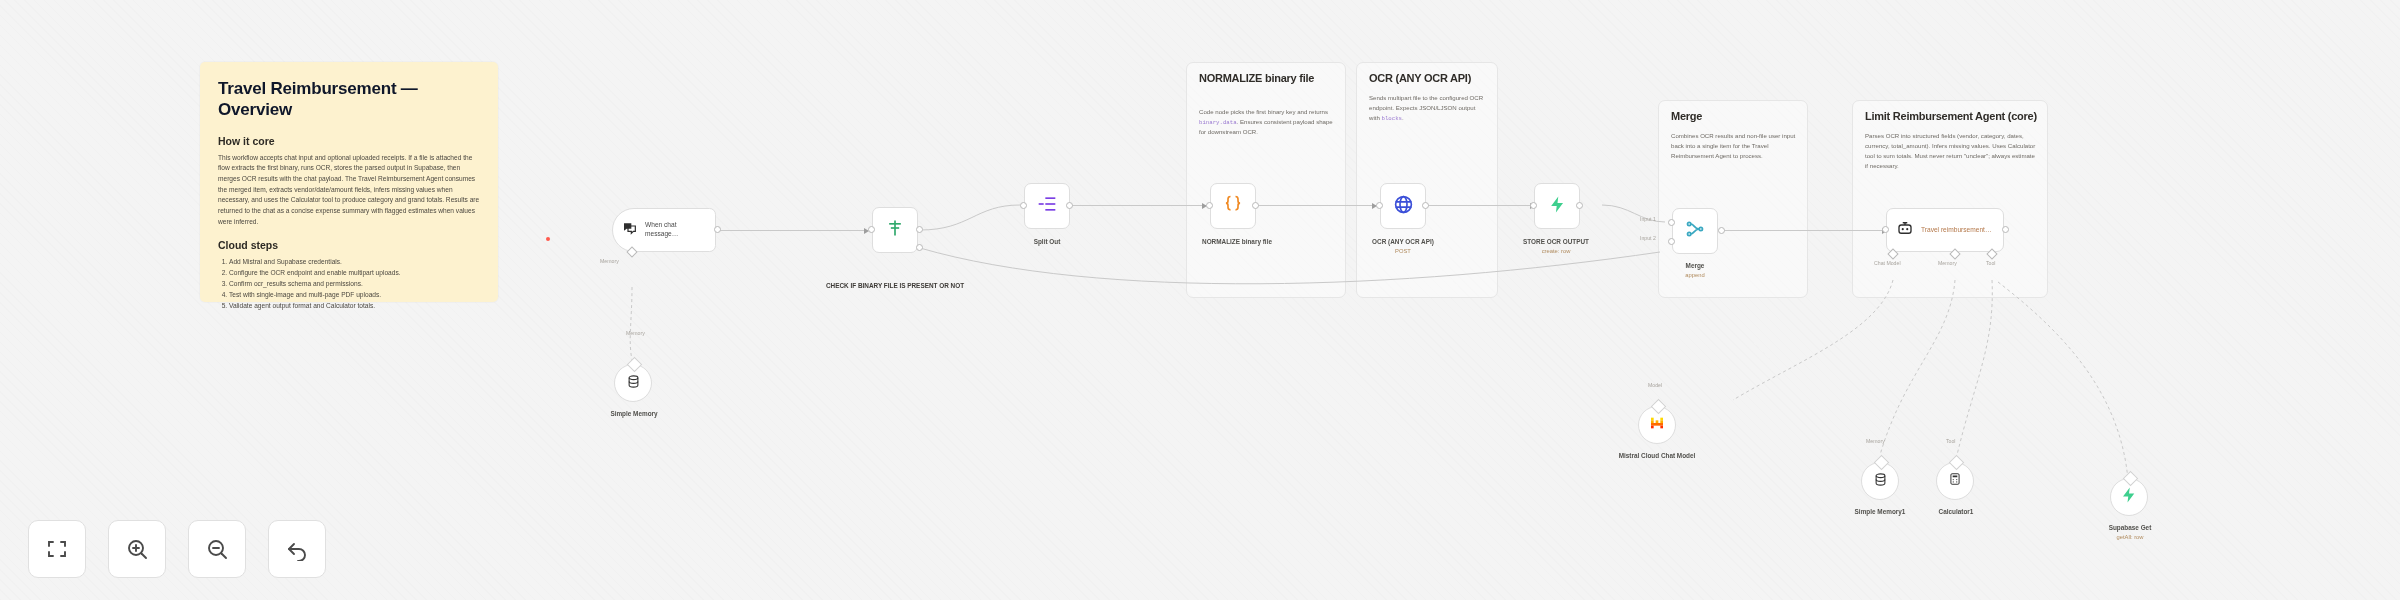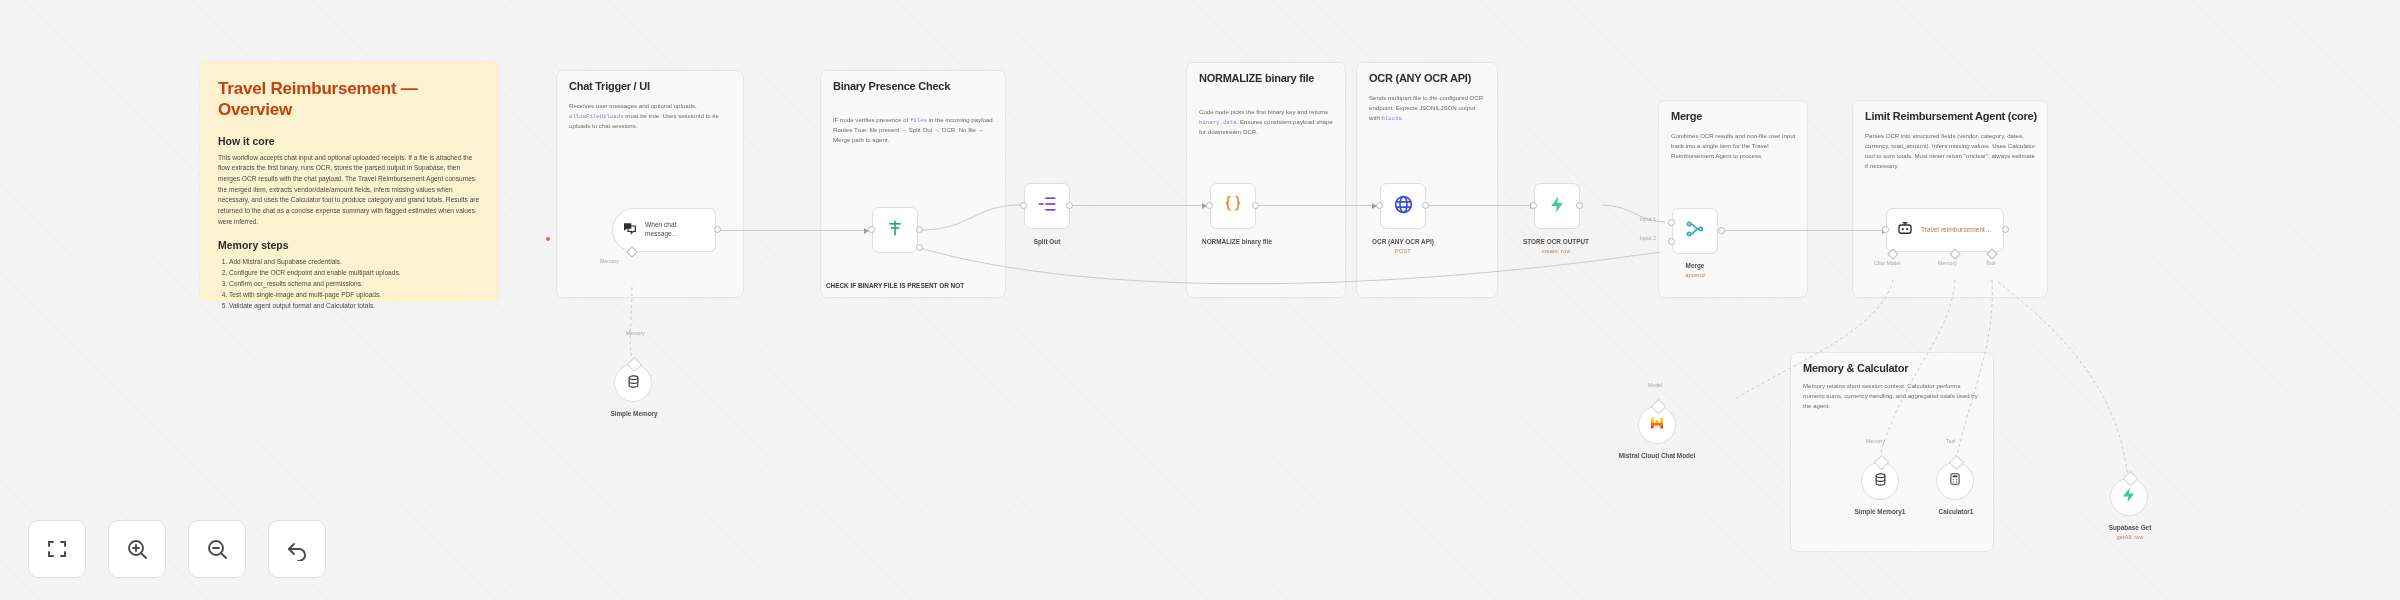--- a/index.html
+++ b/index.html
@@ -22,21 +22,21 @@
     left: 200px; top: 62px;
     width: 298px; height: 240px;
     background: #fdf2cf;
     border-radius: 5px;
     padding: 16px 18px 14px 18px;
     color: #35322c;
     box-shadow: 0 0 0 1px rgba(0,0,0,0.02);
   }
   .sticky h1 {
     font-size: 17px; font-weight: 700; line-height: 1.25;
-    letter-spacing: -0.2px; margin-bottom: 14px; color: #c2410c;
+    letter-spacing: -0.2px; margin-bottom: 14px; color: #0f172a;
   }
   .sticky h2 {
     font-size: 10.5px; font-weight: 700; margin: 0 0 6px 0; color: #2d2a24;
   }
   .sticky p {
     font-size: 6.6px; line-height: 1.62; color: #4c4840; margin-bottom: 12px;
   }
   .sticky ol { margin: 0 0 0 11px; }
   .sticky li { font-size: 6.6px; line-height: 1.66; color: #4c4840; }
 
@@ -142,21 +142,21 @@
 </style>
 </head>
 <body>
 
 <div id="canvas">
 
   <div class="sticky">
     <h1>Travel Reimbursement — Overview</h1>
     <h2>How it core</h2>
     <p>This workflow accepts chat input and optional uploaded receipts. If a file is attached the flow extracts the first binary, runs OCR, stores the parsed output in Supabase, then merges OCR results with the chat payload. The Travel Reimbursement Agent consumes the merged item, extracts vendor/date/amount fields, infers missing values when necessary, and uses the Calculator tool to produce category and grand totals. Results are returned to the chat as a concise expense summary with flagged estimates when values were inferred.</p>
-    <h2>Memory steps</h2>
+    <h2>Cloud steps</h2>
     <ol>
       <li>Add Mistral and Supabase credentials.</li>
       <li>Configure the OCR endpoint and enable multipart uploads.</li>
       <li>Confirm ocr_results schema and permissions.</li>
       <li>Test with single-image and multi-page PDF uploads.</li>
       <li>Validate agent output format and Calculator totals.</li>
     </ol>
   </div>
 
   <svg class="links">
@@ -179,26 +179,20 @@
   </svg>
 
   <div class="edge" style="left:718px; top:230px; width:150px;"></div>
   <div class="edge" style="left:1068px; top:205px; width:138px;"></div>
   <div class="edge" style="left:1254px; top:205px; width:122px;"></div>
   <div class="edge" style="left:1424px; top:205px; width:110px;"></div>
   <div class="edge" style="left:1720px; top:230px; width:166px;"></div>
 
   <div class="red-dot" style="left:546px; top:237px;"></div>
 
-  <div class="group" style="left:556px; top:70px; width:188px; height:228px;">
-    <div class="g-title">Chat Trigger / UI</div>
-    <div class="g-desc" style="top:30px;">
-      <span>Receives user messages and optional uploads, </span><code>allowFileUploads</code><span> must be true. Uses sessionId to tie uploads to chat sessions.</span>
-    </div>
-  </div>
 
   <div class="node wide trigger" style="left:612px; top:208px;">
     <span>
       <svg width="16" height="16" viewBox="0 0 24 24" fill="none" stroke="#2e2e2e" stroke-width="2">
         <path d="M3 5h11v8H7l-4 3V5z" fill="#2e2e2e" stroke="none"></path>
         <path d="M9 9h11v8h-3l-3 3v-3H9V9z" fill="none" stroke="#2e2e2e" stroke-width="1.8"></path>
       </svg>
     </span>
     <span class="nlabel">When chat message…</span>
   </div>
@@ -211,26 +205,20 @@
     <span>
       <svg width="15" height="15" viewBox="0 0 24 24" fill="none" stroke="#333" stroke-width="1.7">
         <ellipse cx="12" cy="6" rx="7" ry="3"></ellipse>
           <path d="M5 6v6c0 1.7 3.1 3 7 3s7-1.3 7-3V6"></path>
         <path d="M5 12v6c0 1.7 3.1 3 7 3s7-1.3 7-3v-6"></path>
       </svg>
     </span>
   </div>
   <div class="caption plain" style="left:584px; top:410px; width:100px;">Simple Memory</div>
 
-  <div class="group" style="left:820px; top:70px; width:186px; height:228px;">
-    <div class="g-title">Binary Presence Check</div>
-    <div class="g-desc" style="top:44px;">
-      <span>IF node verifies presence of </span><code>files</code><span> in the incoming payload. Routes True: file present → Split Out → OCR. No file → Merge path to agent.</span>
-    </div>
-  </div>
 
   <div class="node sq" style="left:872px; top:207px;">
     <span>
       <svg width="20" height="20" viewBox="0 0 24 24" fill="none" stroke="#2fa86b" stroke-width="2">
         <path d="M12 3v18"></path>
           <path d="M5 7h14"></path>
           <path d="M7 12h10"></path>
       </svg>
     </span>
   </div>
@@ -369,26 +357,20 @@
         <rect x="10" y="8" width="4" height="4" fill="#ffaf00"></rect>
         <rect x="17" y="8" width="4" height="4" fill="#ffaf00"></rect>
         <rect x="3" y="12" width="18" height="4" fill="#ff6b00"></rect>
         <rect x="3" y="16" width="4" height="4" fill="#ff2f00"></rect>
         <rect x="17" y="16" width="4" height="4" fill="#ff2f00"></rect>
       </svg>
     </span>
   </div>
   <div class="caption plain" style="left:1597px; top:452px; width:120px;">Mistral Cloud Chat Model</div>
 
-  <div class="group" style="left:1790px; top:352px; width:204px; height:200px;">
-    <div class="g-title">Memory &amp; Calculator</div>
-    <div class="g-desc" style="top:28px;">
-      <span>Memory retains short session context. Calculator performs numeric sums, currency handling, and aggregated totals used by the agent.</span>
-    </div>
-  </div>
   <div class="plabel" style="left:1866px; top:438px;">Memory</div>
   <div class="cnode" style="left:1861px; top:462px;">
     <span>
       <svg width="15" height="15" viewBox="0 0 24 24" fill="none" stroke="#333" stroke-width="1.7">
         <ellipse cx="12" cy="6" rx="7" ry="3"></ellipse>
           <path d="M5 6v6c0 1.7 3.1 3 7 3s7-1.3 7-3V6"></path>
         <path d="M5 12v6c0 1.7 3.1 3 7 3s7-1.3 7-3v-6"></path>
       </svg>
     </span>
   </div>

